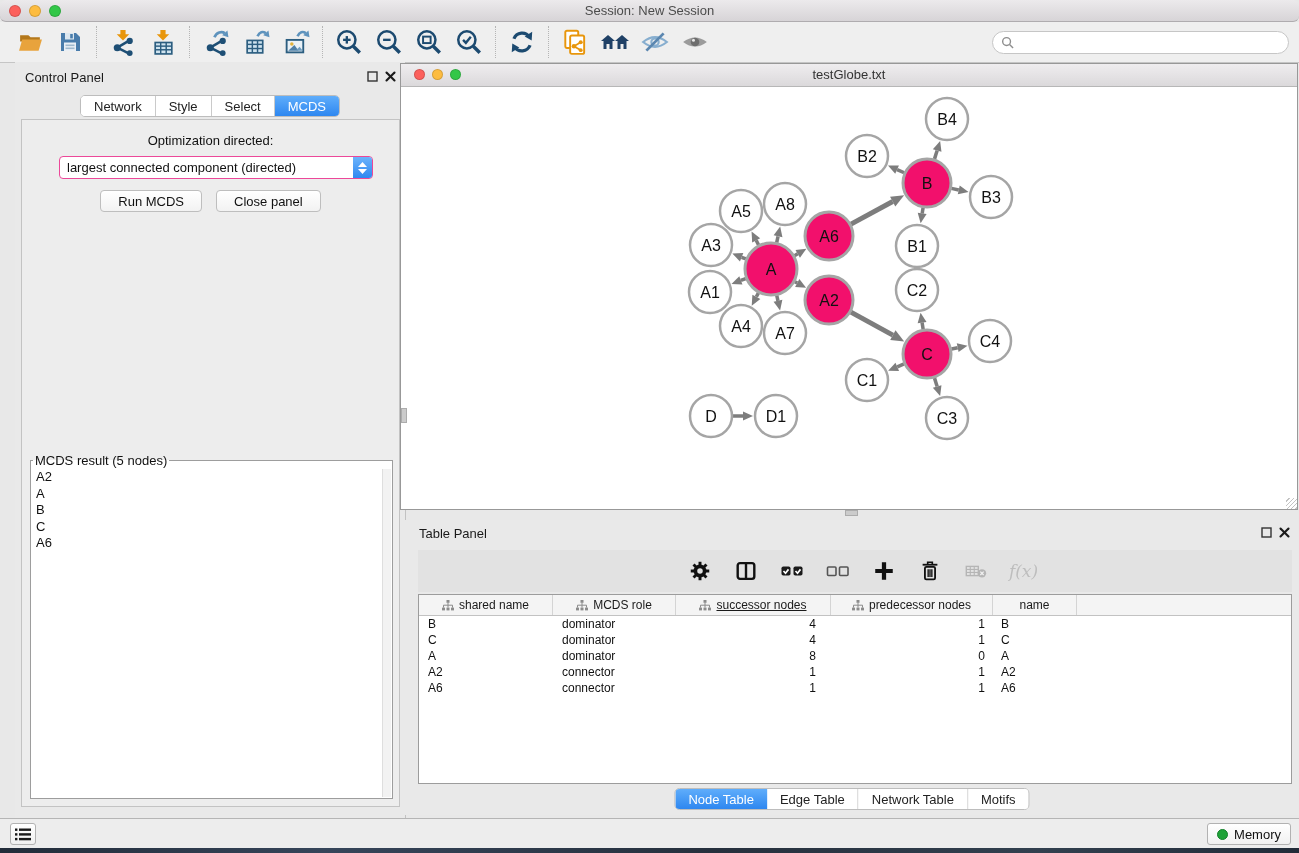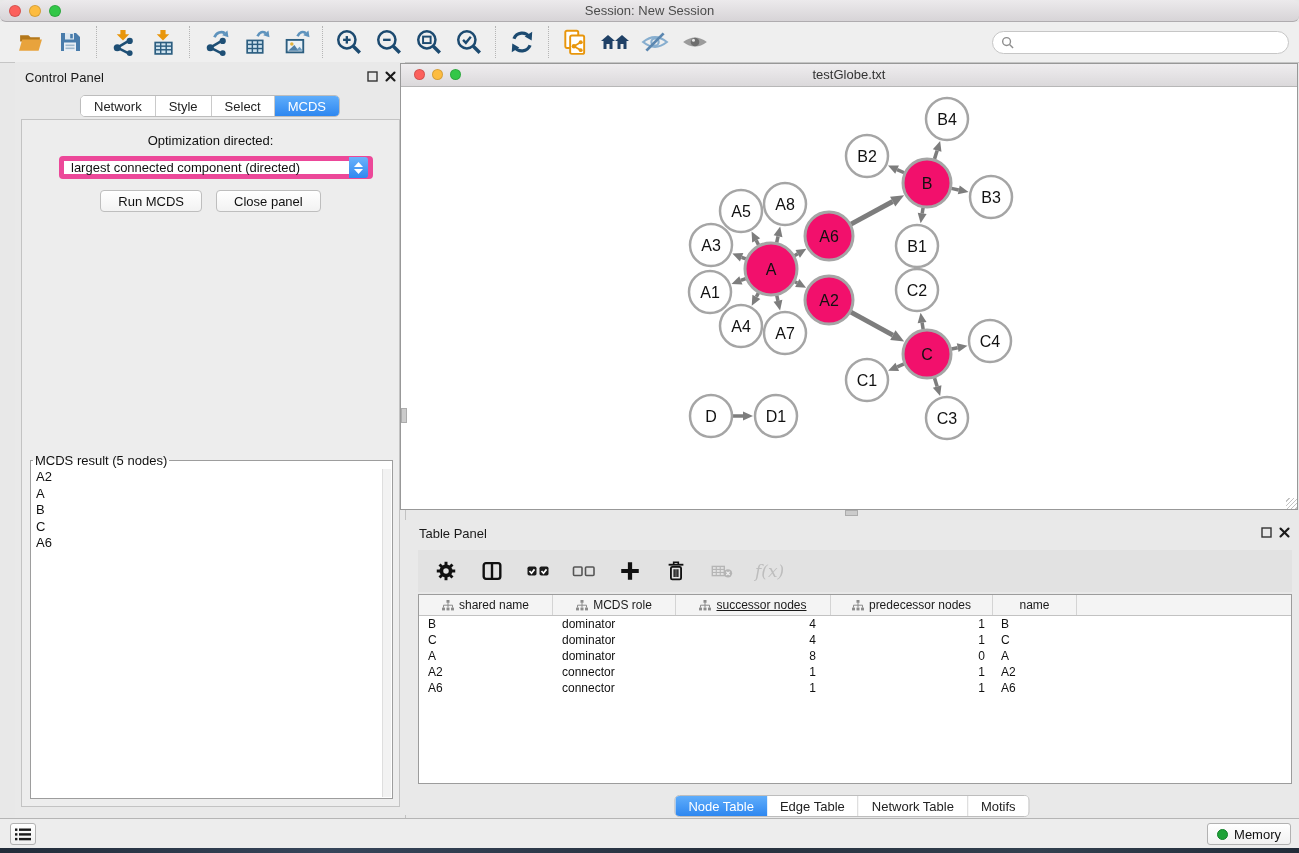--- a/index.html
+++ b/index.html
@@ -33,21 +33,21 @@
     border:1px solid #C3C3C3; }
   .seg { display:flex; border:1px solid #BDBDBD; border-radius:5px; overflow:hidden; background:#fff;
     height:22px; font-size:13px; }
   .seg-item { display:flex; align-items:center; justify-content:center; padding:0 13px; color:#222;
     border-right:1px solid #CACACA; background:#fff; white-space:nowrap; }
   .seg-item:last-child { border-right:none; }
   .seg-item.active { background:linear-gradient(#5FADFB,#2E87F0); color:#fff; border-right:none; }
   .control-tabs-pos { position:absolute; top:33px; left:50%; transform:translateX(-50%);text-align:center; }
   .opt-label { position:absolute; top:13px; width:100%; text-align:center; font-size:13px; color:#111; }
   .select-box { position:absolute; left:37px; top:36px; width:314px; height:23px; background:#fff;
-    border:5px solid #ec4899; border-radius:4px; display:flex; align-items:center; }
+    border:1px solid #ec4899; border-radius:4px; display:flex; align-items:center; }
   .select-box .sel-text { flex:1; font-size:13px; padding-left:7px; color:#111; white-space:nowrap; overflow:hidden; }
   .select-stepper { width:19px; height:21px; border-radius:0 3px 3px 0; background:linear-gradient(#6BB3FB,#2F88F1);
     display:flex; flex-direction:column; align-items:center; justify-content:center; gap:2px; }
   .btn-row { position:absolute; top:70px; width:100%; display:flex; justify-content:center; gap:14px; }
   .push-btn { height:22px; background:linear-gradient(#FFFFFF,#F2F2F2); border:1px solid #BEBEBE; border-radius:4px;
     font-size:13px; color:#111; padding:0 17px; display:flex; align-items:center; }
   fieldset.result-box { position:absolute; left:8px; top:333px; width:363px; height:346px; background:#fff;
     border:1px solid #9D9D9D; }
   fieldset.result-box legend { font-size:13px; color:#111; margin-left:2px; padding:0 2px; background:transparent; }
   .result-list { list-style:none; font-size:13px; color:#111; padding:1px 0 0 5px; }
@@ -64,32 +64,32 @@
   .net-title-text { text-align:center; line-height:22px; font-size:13px; color:#333; }
   .net-canvas { position:absolute; left:0; top:23px; right:0; bottom:0; background:#fff; overflow:hidden; }
   .v-thumb { position:absolute; left:0; top:344px; width:6px; height:15px; background:#CBCBCB; border:1px solid #ACACAC; }
   .resize-grip { position:absolute; right:0; bottom:0; width:11px; height:11px;
     background:repeating-linear-gradient(135deg, transparent 0 2px, #C3C3C3 2px 3px); }
   .h-thumb { position:absolute; left:845px; top:510px; width:13px; height:6px; background:#CBCBCB; border:1px solid #ACACAC; }
 
   
   .table-panel { position:absolute; left:405px; top:520px; width:894px; height:295px; background:#E9E9E9; }
   .tp-toolbar { position:absolute; left:13px; right:7px; top:30px; height:42px; background:#E2E2E2;
-    display:flex; align-items:center; gap:20px; padding-left:15px; }
+    display:flex; align-items:center; gap:20px; padding-left:15px;justify-content:center; }
   .tp-icon { width:26px; height:26px; display:flex; align-items:center; justify-content:center; }
   .tp-icon.disabled { opacity:.5; }
   .fx-label { font-family:"DejaVu Serif", serif; font-style:italic; font-size:17px; color:#9A9A9A; }
   .table-wrap { position:absolute; left:13px; right:7px; top:74px; height:190px; background:#fff;
     border:1px solid #9C9C9C; overflow:hidden; }
   .thead { display:flex; height:21px; background:#F4F4F4; border-bottom:1px solid #C2C2C2; font-size:12px; color:#1A1A1A; }
   .th { display:flex; align-items:center; justify-content:center; gap:5px; border-right:1px solid #D4D4D4; height:100%; }
   .th-filler { flex:1; }
   .tr { display:flex; height:16px; align-items:center; font-size:12px; color:#111; }
   .td { overflow:hidden; white-space:nowrap; }
-  .table-tabs-pos { position:absolute; top:268px; left:50%; transform:translateX(-50%);margin-top:7px; }
+  .table-tabs-pos { position:absolute; top:268px; left:50%; transform:translateX(-50%); }
 
   
   .statusbar { position:absolute; left:0; top:818px; width:1299px; height:30px; background:#EDEDED;
     border-top:1px solid #B5B5B5; }
   .list-btn { position:absolute; left:10px; top:4px; width:26px; height:22px; background:linear-gradient(#FFF,#F0F0F0);
     border:1px solid #B2B2B2; border-radius:3px; display:flex; align-items:center; justify-content:center; }
   .memory-btn { position:absolute; right:8px; top:4px; height:22px; background:linear-gradient(#FFF,#F1F1F1);
     border:1px solid #B2B2B2; border-radius:3px; display:flex; align-items:center; gap:6px; padding:0 9px; font-size:13px; color:#111; }
   .mem-dot { width:11px; height:11px; border-radius:50%; background:#1FA238; border:1px solid #13802A; }
   .desktop-strip { position:absolute; left:0; top:848px; width:1299px; height:5px;

